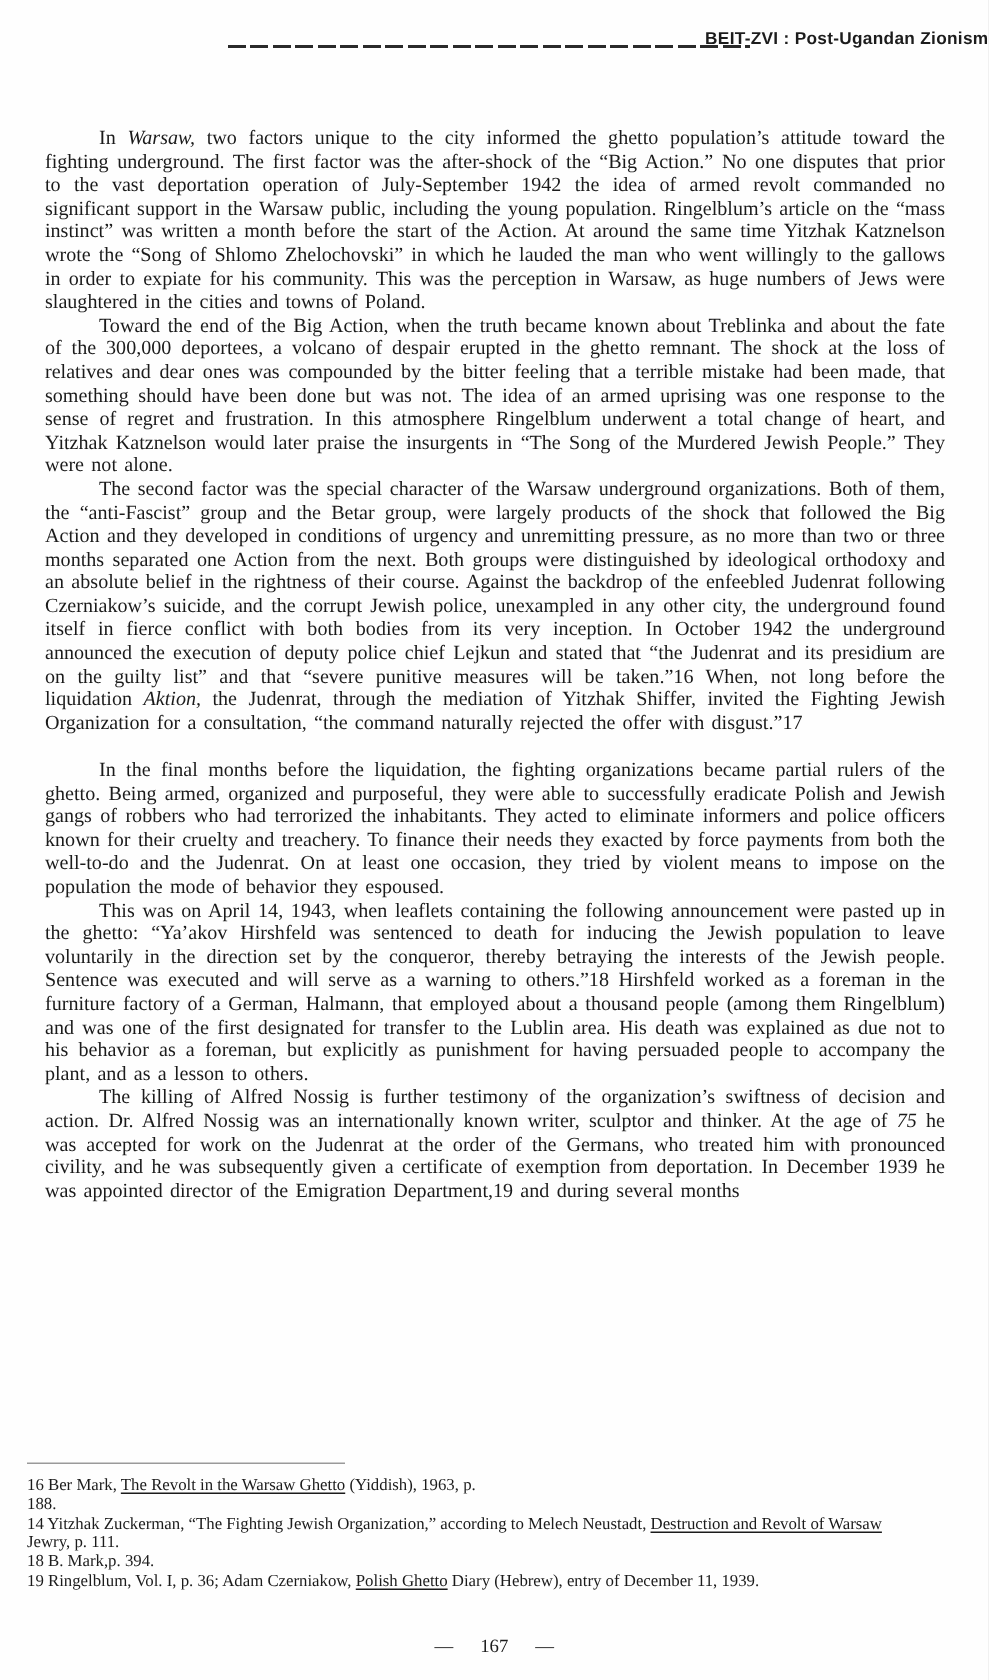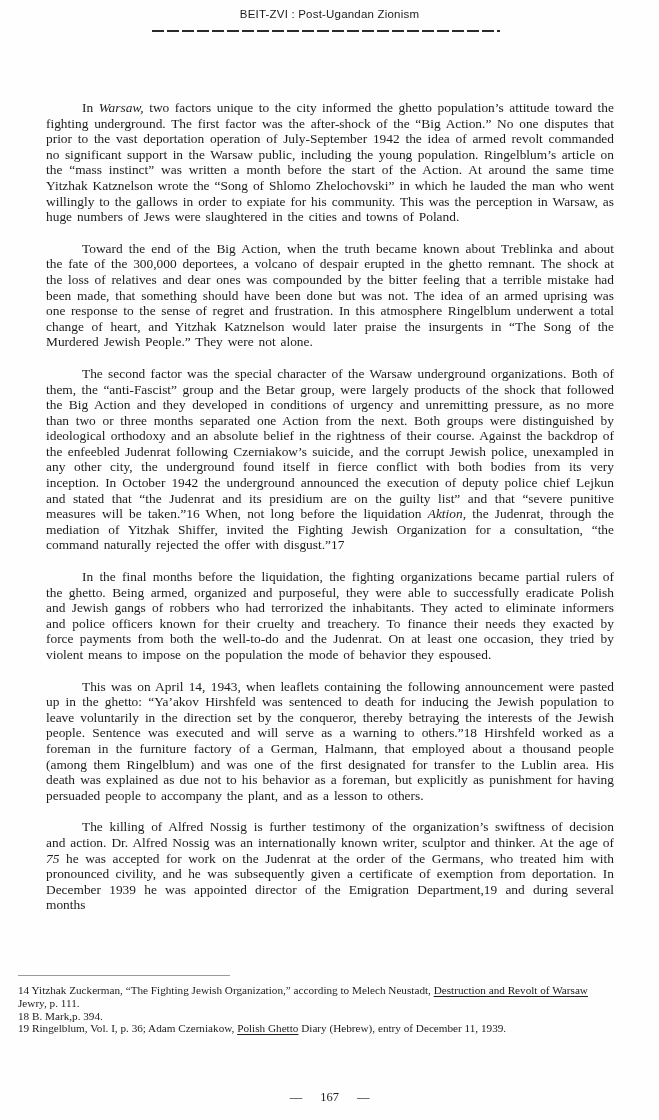--- a/index.html
+++ b/index.html
@@ -7,28 +7,29 @@
     position: relative;
     width: 659px;
     height: 1120px;
     background: #fefefe;
     margin: 0 auto;
     overflow: hidden;
     color: #1b1b1b;
   }
   .header-title {
     position: absolute;
-    top: 8px;
+    top: 20px;
     left: 0;
     width: 100%;
-    text-align: center;
+    text-align: right;
     font-family: "Liberation Sans", sans-serif;
     font-size: 11.5px;
     letter-spacing: 0.2px;
     color: #1c1c1c;
+    font-weight: bold;
   }
   .header-rule {
     position: absolute;
     top: 30px;
     left: 152px;
     width: 348px;
     height: 1.6px;
     background: repeating-linear-gradient(90deg, #2a2a2a 0 12px, transparent 12px 15px);
   }
   .body-text {
@@ -37,21 +38,21 @@
     left: 30px;
     width: 600px;
     height: 884px;
     overflow: hidden;
     font-family: "Liberation Serif", serif;
     font-size: 13.4px;
     line-height: 15.6px;
     text-align: justify;
     word-spacing: 1.5px;
   }
-  .para { margin: 16px; text-indent: 36px; }
+  .para { margin: 0; text-indent: 36px; }
   .para.gap-before { margin-top: 15.6px; }
   .fn-sep {
     position: absolute;
     top: 975px;
     left: 18px;
     width: 212px;
     height: 1px;
     background: #9a9a9a;
   }
   .footnotes {
@@ -95,20 +96,24 @@
       <p class="para"><span>The second factor was the special character of the Warsaw underground organizations. Both of them, the “anti-Fascist” group and the Betar group, were largely products of the shock that followed the Big Action and they developed in conditions of urgency and unremitting pressure, as no more than two or three months separated one Action from the next. Both groups were distinguished by ideological orthodoxy and an absolute belief in the rightness of their course. Against the backdrop of the enfeebled Judenrat following Czerniakow’s suicide, and the corrupt Jewish police, unexampled in any other city, the underground found itself in fierce conflict with both bodies from its very inception. In October 1942 the underground announced the execution of deputy police chief Lejkun and stated that “the Judenrat and its presidium are on the guilty list” and that “severe punitive measures will be taken.”16 When, not long before the liquidation </span><i>Aktion,</i><span> the Judenrat, through the mediation of Yitzhak Shiffer, invited the Fighting Jewish Organization for a consultation, “the command naturally rejected the offer with disgust.”17</span></p>
       <p class="para gap-before"><span>In the final months before the liquidation, the fighting organizations became partial rulers of the ghetto. Being armed, organized and purposeful, they were able to successfully eradicate Polish and Jewish gangs of robbers who had terrorized the inhabitants. They acted to eliminate informers and police officers known for their cruelty and treachery. To finance their needs they exacted by force payments from both the well-to-do and the Judenrat. On at least one occasion, they tried by violent means to impose on the population the mode of behavior they espoused.</span></p>
       <p class="para"><span>This was on April 14, 1943, when leaflets containing the following announcement were pasted up in the ghetto: “Ya’akov Hirshfeld was sentenced to death for inducing the Jewish population to leave voluntarily in the direction set by the conqueror, thereby betraying the interests of the Jewish people. Sentence was executed and will serve as a warning to others.”18 Hirshfeld worked as a foreman in the furniture factory of a German, Halmann, that employed about a thousand people (among them Ringelblum) and was one of the first designated for transfer to the Lublin area. His death was explained as due not to his behavior as a foreman, but explicitly as punishment for having persuaded people to accompany the plant, and as a lesson to others.</span></p>
       <p class="para"><span>The killing of Alfred Nossig is further testimony of the organization’s swiftness of decision and action. Dr. Alfred Nossig was an internationally known writer, sculptor and thinker. At the age of </span><i>75</i><span> he was accepted for work on the Judenrat at the order of the Germans, who treated him with pronounced civility, and he was subsequently given a certificate of exemption from deportation. In December 1939 he was appointed director of the Emigration Department,19 and during several months</span></p>
     </div>
 
   <div class="fn-sep"></div>
 
   <div class="footnotes">
       <div>
+        <div class="fn-line"><span>16 Ber Mark, </span><u>The Revolt in the Warsaw Ghetto</u><span> (Yiddish), 1963, p.</span></div>
+        <div class="fn-line"><span>188.</span></div>
+      </div>
+      <div>
         <div class="fn-line"><span>14 Yitzhak Zuckerman, “The Fighting Jewish Organization,” according to Melech Neustadt, </span><u>Destruction and Revolt of Warsaw</u></div>
         <div class="fn-line"><span>Jewry, p. 111.</span></div>
       </div>
       <div>
         <div class="fn-line"><span>18 B. Mark,p. 394.</span></div>
       </div>
       <div>
         <div class="fn-line"><span>19 Ringelblum, Vol. I, p. 36; Adam Czerniakow, </span><u>Polish Ghetto</u><span> Diary (Hebrew), entry of December 11, 1939.</span></div>
       </div>
     </div>

